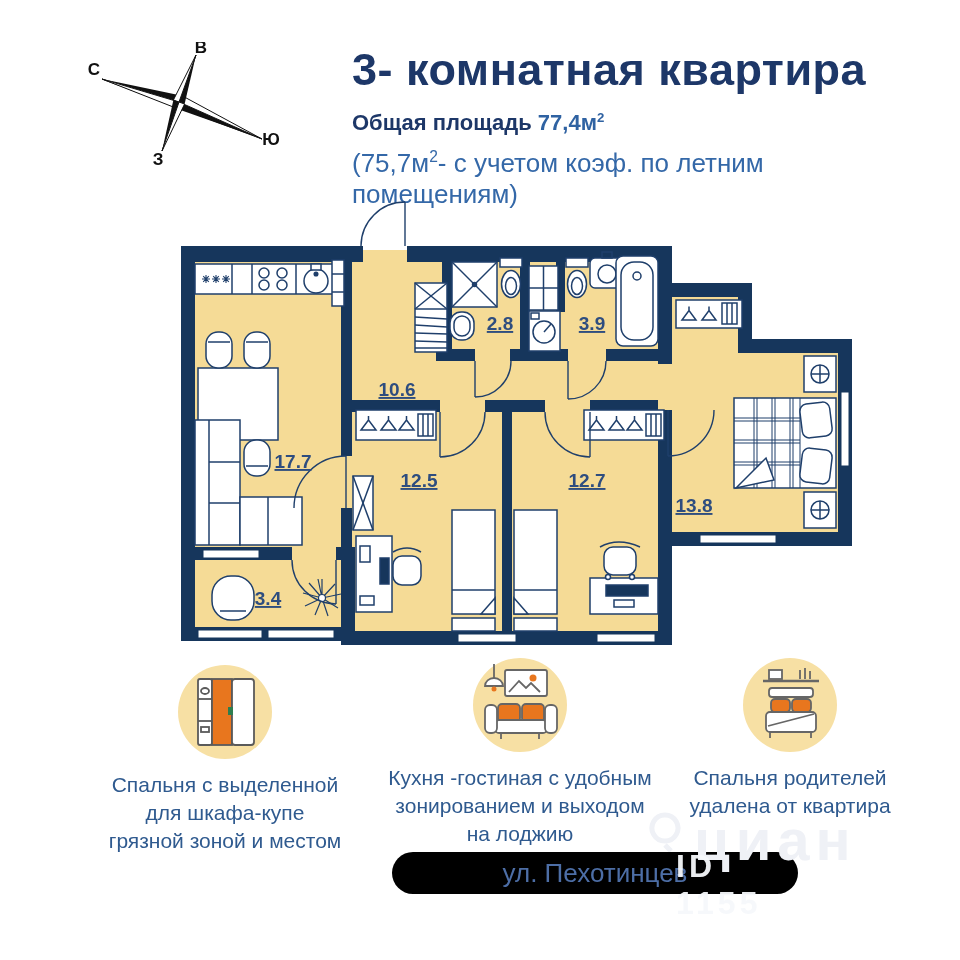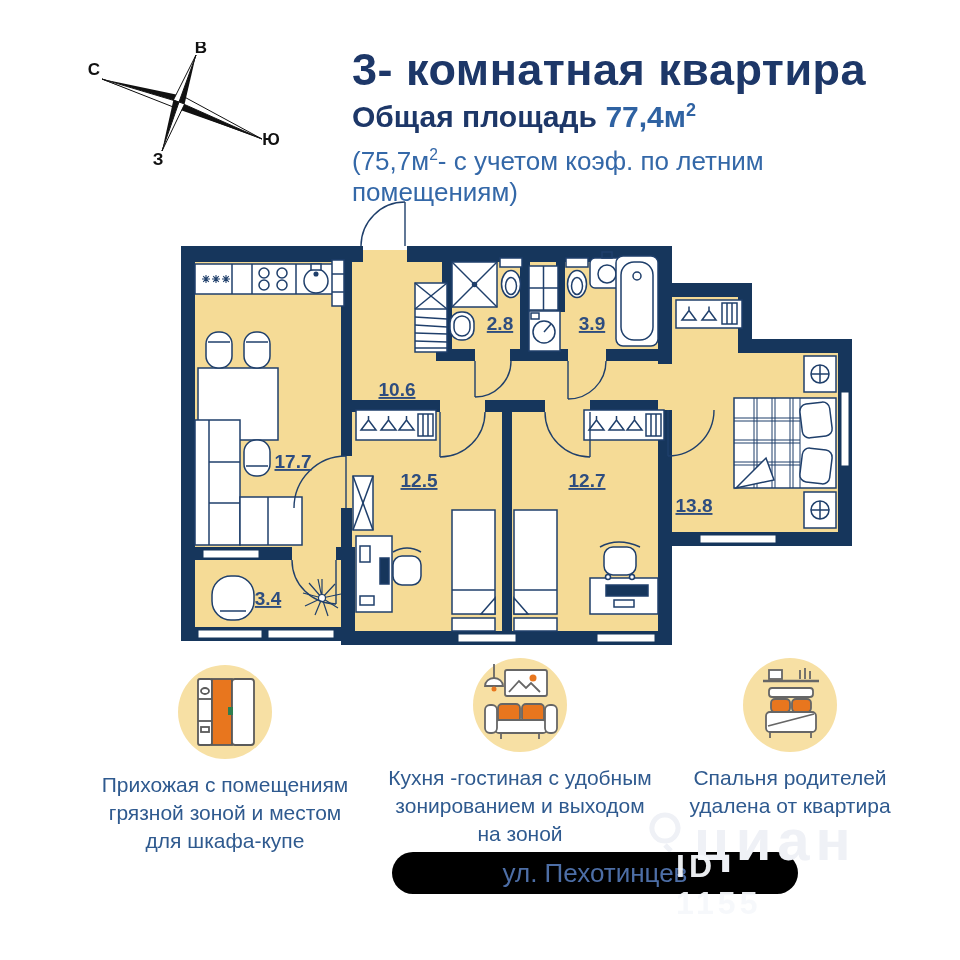--- a/index.html
+++ b/index.html
@@ -1,21 +1,21 @@
 <!DOCTYPE html>
 <html><head>
 <meta charset="utf-8">
 <style>
   html,body{margin:0;padding:0;background:#fff;}
   #page{position:relative;width:960px;height:960px;background:#fff;overflow:hidden;
         font-family:"Liberation Sans","DejaVu Sans",sans-serif;}
   
   #hdr{position:absolute;left:352px;top:44px;width:566px;}
   #hdr .t1{font-size:45px;font-weight:800;color:#1d3768;letter-spacing:.5px;}
-  #hdr .t2{margin-top:4px;font-size:30px;color:#1d3768;font-weight:700;}
+  #hdr .t2{margin-top:14px;font-size:22px;color:#1d3768;font-weight:700;}
   #hdr .t2 .val{color:#2f62a2;font-weight:700;}
   #hdr .t3{margin-top:12px;font-size:26px;color:#3468a8;font-weight:400;}
   sup{font-size:60%;}
   
   .absvg{position:absolute;left:0;top:0;}
   .room-label{font-size:19px;font-weight:600;fill:#2e4d7f;text-decoration:underline;}
   
   .feat{position:absolute;text-align:center;}
   .feat .circ{width:94px;height:94px;border-radius:50%;background:#f7e0a4;margin:0 auto;
               display:flex;align-items:center;justify-content:center;}
@@ -377,23 +377,23 @@
           <line x1="20" y1="56" x2="34" y2="56"></line>
           <ellipse cx="27" cy="26" rx="4" ry="3"></ellipse>
           <rect x="23" y="62" width="8" height="5"></rect>
           <rect x="34" y="14" width="20" height="66" fill="#e8761e"></rect>
           <rect x="54" y="14" width="22" height="66" rx="3"></rect>
         </g>
         <rect x="50" y="42" width="5" height="8" fill="#2e7d4f"></rect>
       </svg>
     </div>
     <div class="cap">
-      <div>Прихожая с помещениям</div>
+      <div>Спальня с выделенной</div>
+      <div>для шкафа-купе</div>
       <div>грязной зоной  и местом</div>
-      <div>для шкафа-купе</div>
     </div>
   </div>
 
   <div class="feat" style="left:385px;top:658px;width:270px">
     <div class="circ">
       <svg width="94" height="94" viewBox="0 0 94 94">
         <g stroke="#666" stroke-width="1.8" fill="#fff">
           <rect x="32" y="12" width="42" height="26" rx="2"></rect>
           <path d="M36,34 l10,-11 7,7 5,-5 9,9" fill="none"></path>
           <circle cx="60" cy="20" r="3.5" fill="#e8761e" stroke="none"></circle>
@@ -406,21 +406,21 @@
           <rect x="12" y="47" width="12" height="28" rx="5"></rect>
           <rect x="72" y="47" width="12" height="28" rx="5"></rect>
           <line x1="28" y1="75" x2="28" y2="81"></line>
           <line x1="66" y1="75" x2="66" y2="81"></line>
         </g>
       </svg>
     </div>
     <div class="cap">
       <div>Кухня -гостиная с удобным</div>
       <div>зонированием и выходом</div>
-      <div>на зоной</div>
+      <div>на лоджию</div>
     </div>
   </div>
 
   <div class="feat" style="left:665px;top:658px;width:250px">
     <div class="circ">
       <svg width="94" height="94" viewBox="0 0 94 94">
         <g stroke="#666" stroke-width="1.8" fill="#fff">
           <line x1="20" y1="23" x2="76" y2="23" stroke-width="2.5"></line>
           <rect x="26" y="12" width="13" height="9"></rect>
           <line x1="57" y1="12" x2="57" y2="21"></line>

